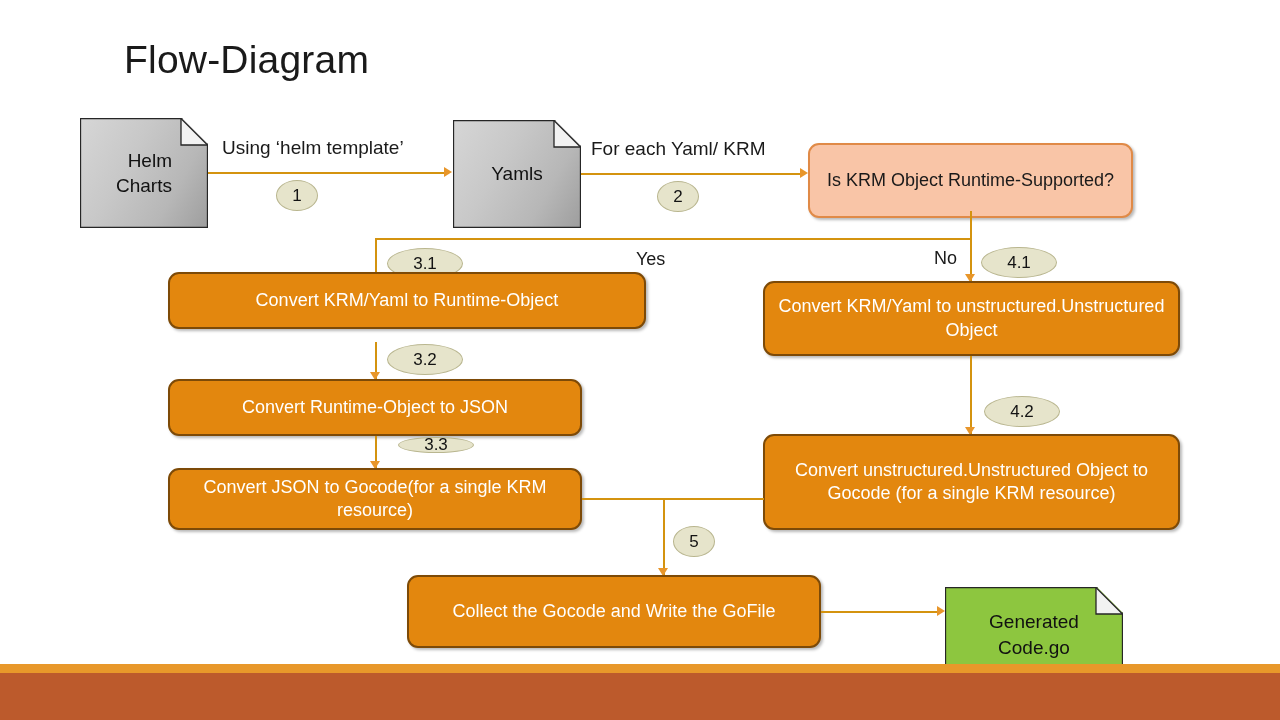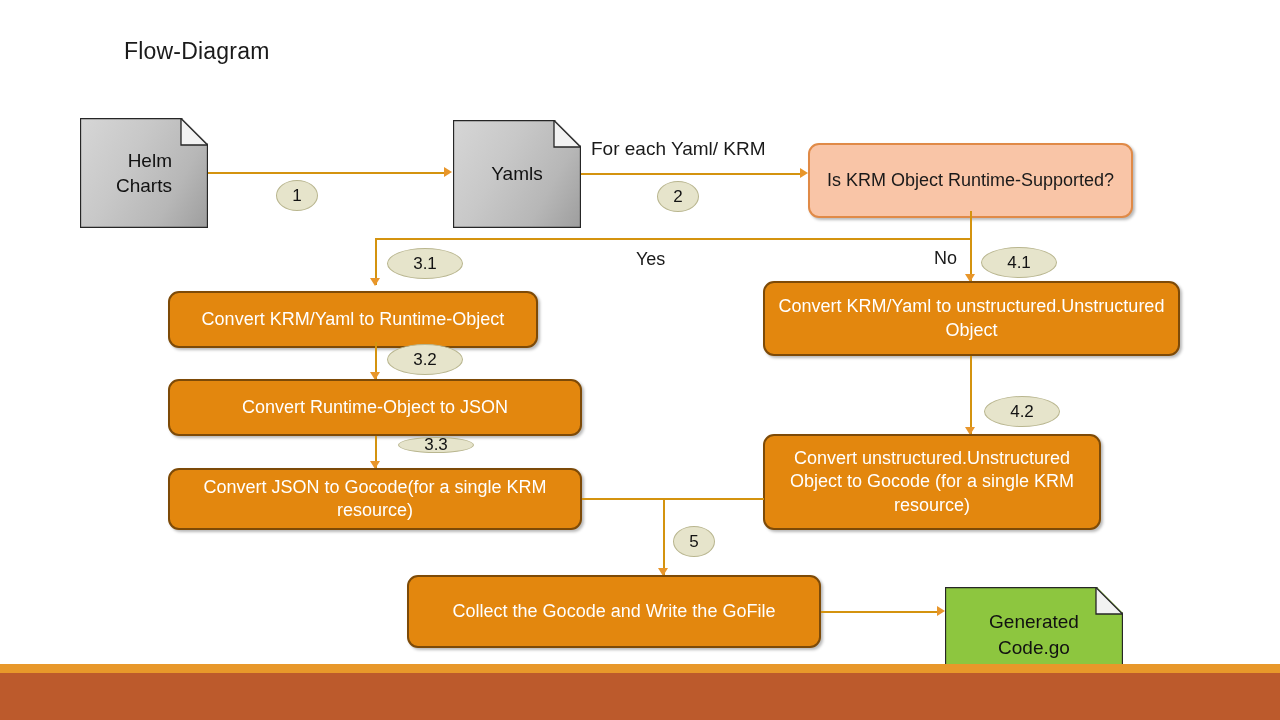--- a/index.html
+++ b/index.html
@@ -15,21 +15,21 @@
     background: #ffffff;
     overflow: hidden;
     font-family: "Liberation Sans", sans-serif;
   }
 
   
   #page-title {
     position: absolute;
     left: 124px;
     top: 38px;
-    font-size: 23px;
+    font-size: 39px;
     color: #1a1a1a;
     letter-spacing: 0.2px;
     white-space: nowrap;
   }
 
   
   .doc {
     position: absolute;
     box-sizing: border-box;
   }
@@ -183,20 +183,21 @@
     <svg class="doc-outline" width="128" height="110" viewBox="0 0 128 110">
       <polygon points="0.5,0.5 101,0.5 127.5,27 127.5,109.5 0.5,109.5" fill="none" stroke="#262626" stroke-width="1.3"></polygon>
       <polyline points="101,0.5 101,27 127.5,27" fill="none" stroke="#262626" stroke-width="1.3"></polyline>
     </svg>
     <div class="doc-text">
       <span style="white-space:pre-line;text-align:right;">Helm
 Charts</span>
     </div>
   </div>
 
+  <div class="edge-label" style="left:222px; top:137px;">Using ‘helm template’</div>
 
   <div class="line h" style="left:208px; top:172px; width:237px;"></div>
   <div class="arrow right" style="left:444px; top:167px;"></div>
   <div class="callout" style="left:276px; top:180px; width:42px; height:31px;">
     <span>1</span>
   </div>
 
   <div class="doc gray" style="left:453px; top:120px; width:128px; height:108px;">
     <div class="doc-body"></div>
     <div class="doc-fold"></div>
@@ -231,21 +232,21 @@
   <div class="branch-label" style="left:636px; top:249px;">Yes</div>
   <div class="branch-label" style="left:934px; top:248px;">No</div>
 
   <div class="callout" style="left:387px; top:248px; width:76px; height:31px;">
     <span>3.1</span>
   </div>
   <div class="callout" style="left:981px; top:247px; width:76px; height:31px;">
     <span>4.1</span>
   </div>
 
-  <div class="rbox orange" style="left:168px; top:291px; width:370px; height:57px;">
+  <div class="rbox orange" style="left:168px; top:272px; width:478px; height:57px;">
     <span class="label">Convert KRM/Yaml to Runtime-Object</span>
   </div>
 
   <div class="line v" style="left:375px; top:342px; height:37px;"></div>
   <div class="arrow down" style="left:370px; top:372px;"></div>
   <div class="callout" style="left:387px; top:344px; width:76px; height:31px;">
     <span>3.2</span>
   </div>
 
   <div class="rbox orange" style="left:168px; top:379px; width:414px; height:57px;">
@@ -265,21 +266,21 @@
   <div class="rbox orange" style="left:763px; top:281px; width:417px; height:75px;">
     <span class="label">Convert KRM/Yaml to unstructured.Unstructured Object</span>
   </div>
 
   <div class="line v" style="left:970px; top:356px; height:78px;"></div>
   <div class="arrow down" style="left:965px; top:427px;"></div>
   <div class="callout" style="left:984px; top:396px; width:76px; height:31px;">
     <span>4.2</span>
   </div>
 
-  <div class="rbox orange" style="left:763px; top:434px; width:338px; height:96px;">
+  <div class="rbox orange" style="left:763px; top:434px; width:417px; height:96px;">
     <span class="label">Convert unstructured.Unstructured Object to Gocode (for a single KRM resource)</span>
   </div>
 
   <div class="line h" style="left:582px; top:498px; width:182px;"></div>
   <div class="line v" style="left:663px; top:498px; height:77px;"></div>
   <div class="arrow down" style="left:658px; top:568px;"></div>
   <div class="callout" style="left:673px; top:526px; width:42px; height:31px;">
     <span>5</span>
   </div>
 

